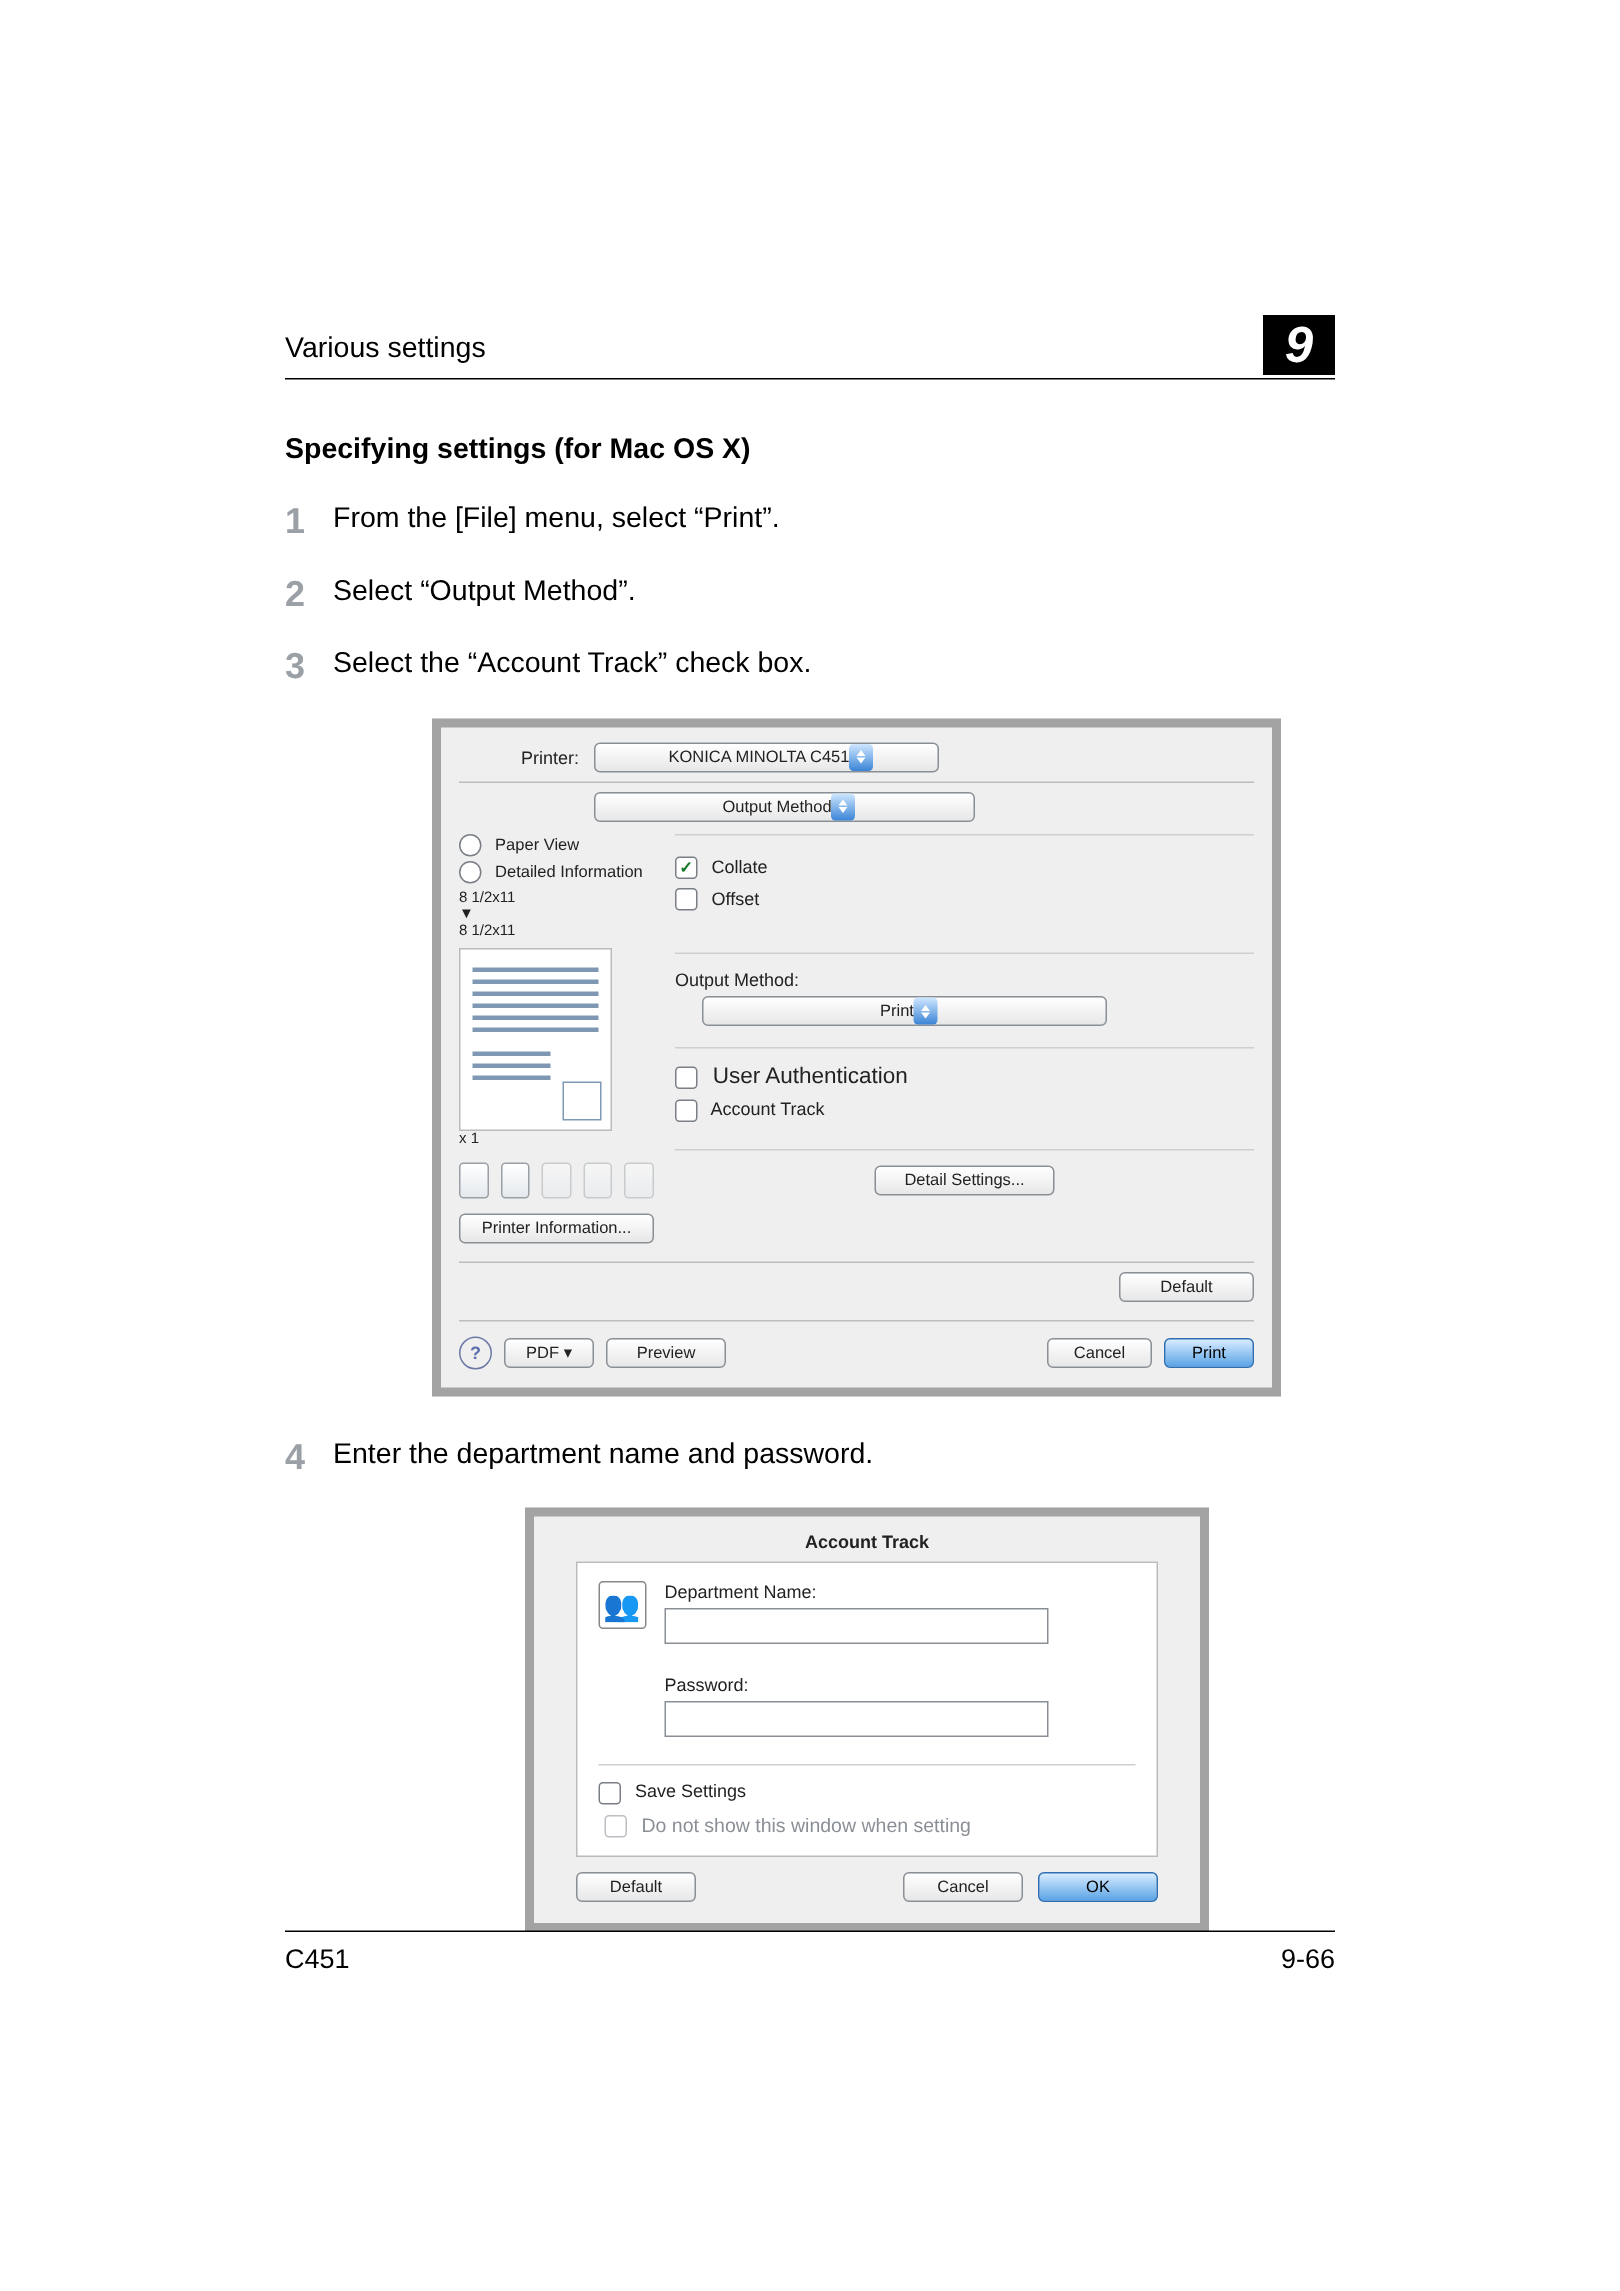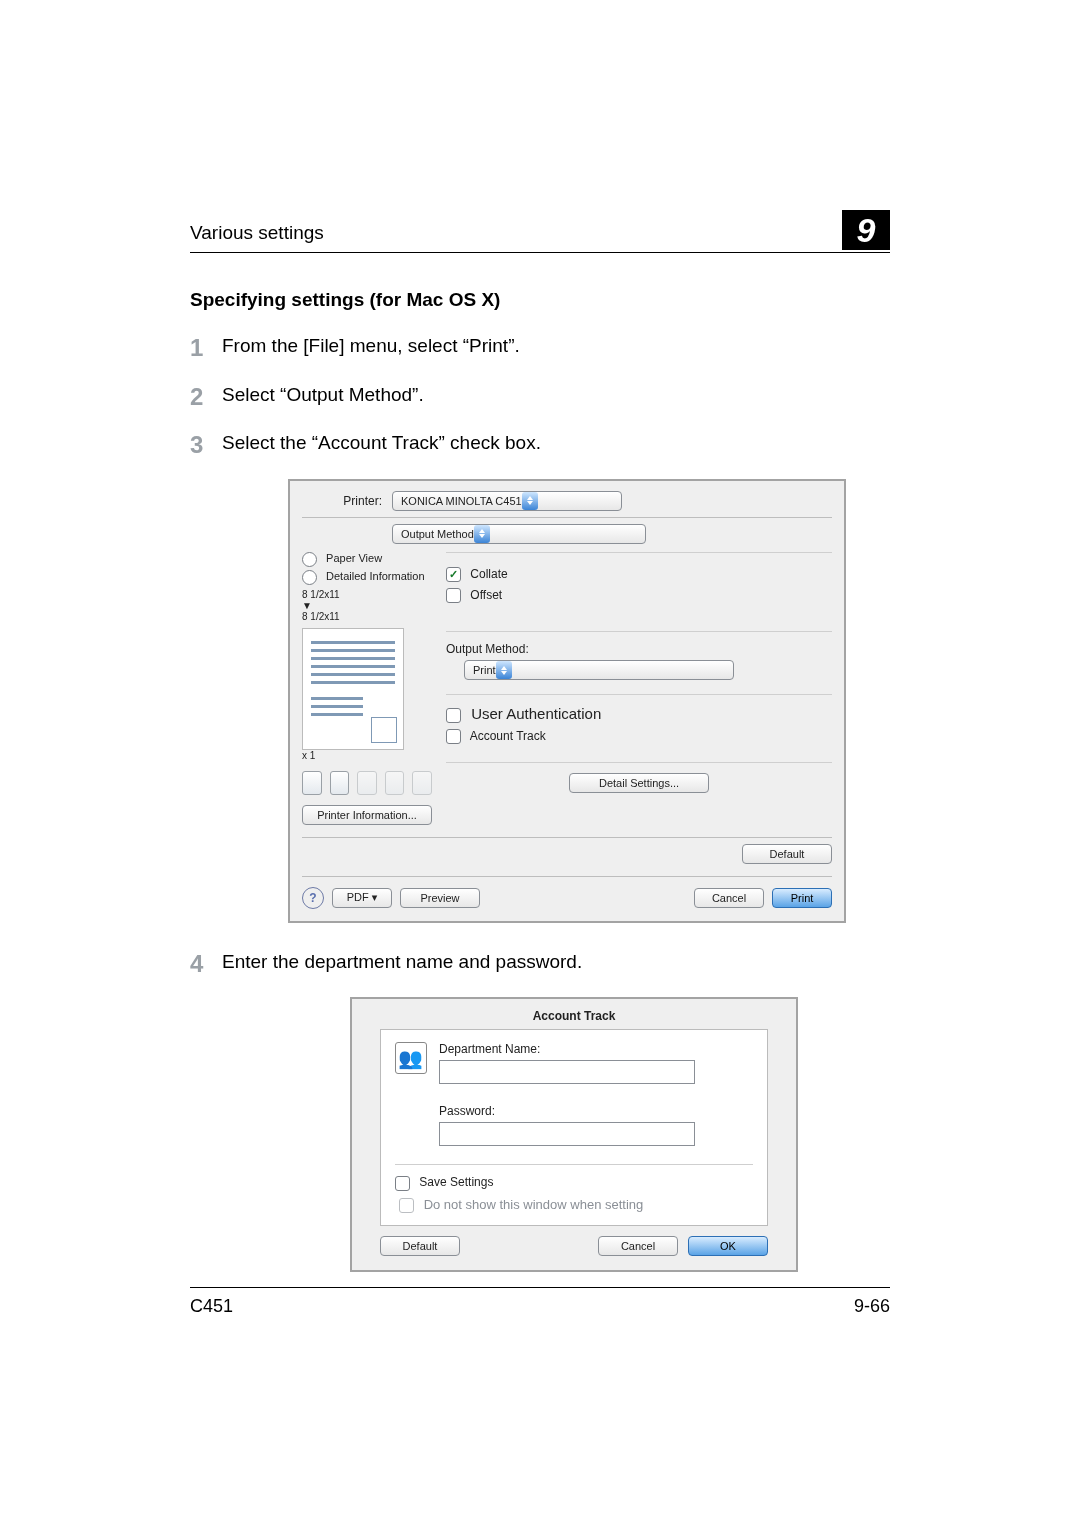--- a/index.html
+++ b/index.html
@@ -5,24 +5,24 @@
   html,body{margin:0;padding:0;background:#fff;font-family:"Helvetica Neue",Arial,sans-serif;color:#000}
   .page{width:1080px;height:1527px;position:relative;margin:0 auto;background:#fff}
   .sheet{position:absolute;left:190px;top:210px;right:190px;bottom:210px}
   .sec-hdr{display:flex;align-items:flex-end;border-bottom:1px solid #000;padding-bottom:2px}
   .sec-hdr .title{flex:1;font-size:19px;padding-bottom:6px}
   .sec-hdr .badge{width:48px;height:40px;background:#000;color:#fff;font-size:34px;font-weight:bold;font-style:italic;display:flex;align-items:center;justify-content:center}
   .h2{font-weight:bold;font-size:19px;margin:36px 0 22px}
   ol.steps{list-style:none;margin:0;padding:0;counter-reset:st}
   ol.steps>li{counter-increment:st;position:relative;padding-left:32px;font-size:19px;margin-bottom:22px;line-height:1.4}
   ol.steps>li::before{content:counter(st);position:absolute;left:0;top:-2px;font-size:24px;font-weight:bold;color:#9aa0a6}
-  .shot{margin-left:98px;margin-bottom:26px;border:2px solid #a3a3a3;background:#efefef;font-size:12px;color:#222;padding:10px 12px 12px}
+  .shot{margin-left:98px;margin-bottom:26px;border:6px solid #a3a3a3;background:#efefef;font-size:12px;color:#222;padding:10px 12px 12px}
   
   .combo,.btn,.btn-blue{border-radius:4px;background:linear-gradient(#fff,#e7e7e7);border:1px solid #8a8f96;height:20px;display:inline-flex;align-items:center;box-sizing:border-box;font-size:11px}
-  .combo{justify-content:flex-start;padding:0 2px 0 8px}
+  .combo{justify-content:center;padding:0 2px 0 8px}
   .cap{width:16px;height:18px;border-radius:3px;background:linear-gradient(#cfe7ff,#3b84d6);display:flex;flex-direction:column;align-items:center;justify-content:center;gap:1px}
   .cap::before,.cap::after{content:"";border-left:3px solid transparent;border-right:3px solid transparent}
   .cap::before{border-bottom:4px solid #fff}
   .cap::after{border-top:4px solid #fff}
   .btn,.btn-blue{padding:0 12px;justify-content:center}
   .btn-blue{background:linear-gradient(#d8ecff,#5aa3e6);border-color:#2c6fb5;color:#000}
   .row{display:flex;align-items:center;gap:10px;margin-bottom:6px}
   .lblr{width:80px;text-align:right;font-size:12px}
   .hr{height:1px;background:#bdbdbd;margin:6px 0}
   .panel{display:flex;gap:14px;margin-top:8px}
@@ -142,21 +142,21 @@
           <div style="font-size:15px;margin-bottom:6px">
             <span class="chk"></span>
             <span>User Authentication</span>
           </div>
           <div style="font-size:12px;margin-bottom:18px">
             <span class="chk"></span>
             <span>Account Track</span>
           </div>
           <div style="height:1px;background:#cfcfcf;margin-bottom:10px"></div>
           <div style="text-align:center">
-            <span class="btn" style="width:140px">Detail Settings...</span>
+            <span class="btn" style="width:120px">Detail Settings...</span>
           </div>
         </div>
       </div>
 
       <div class="hr" style="margin-top:12px"></div>
       <div style="text-align:right">
         <span class="btn" style="width:90px">Default</span>
       </div>
       <div class="hr" style="margin-top:12px"></div>
 

